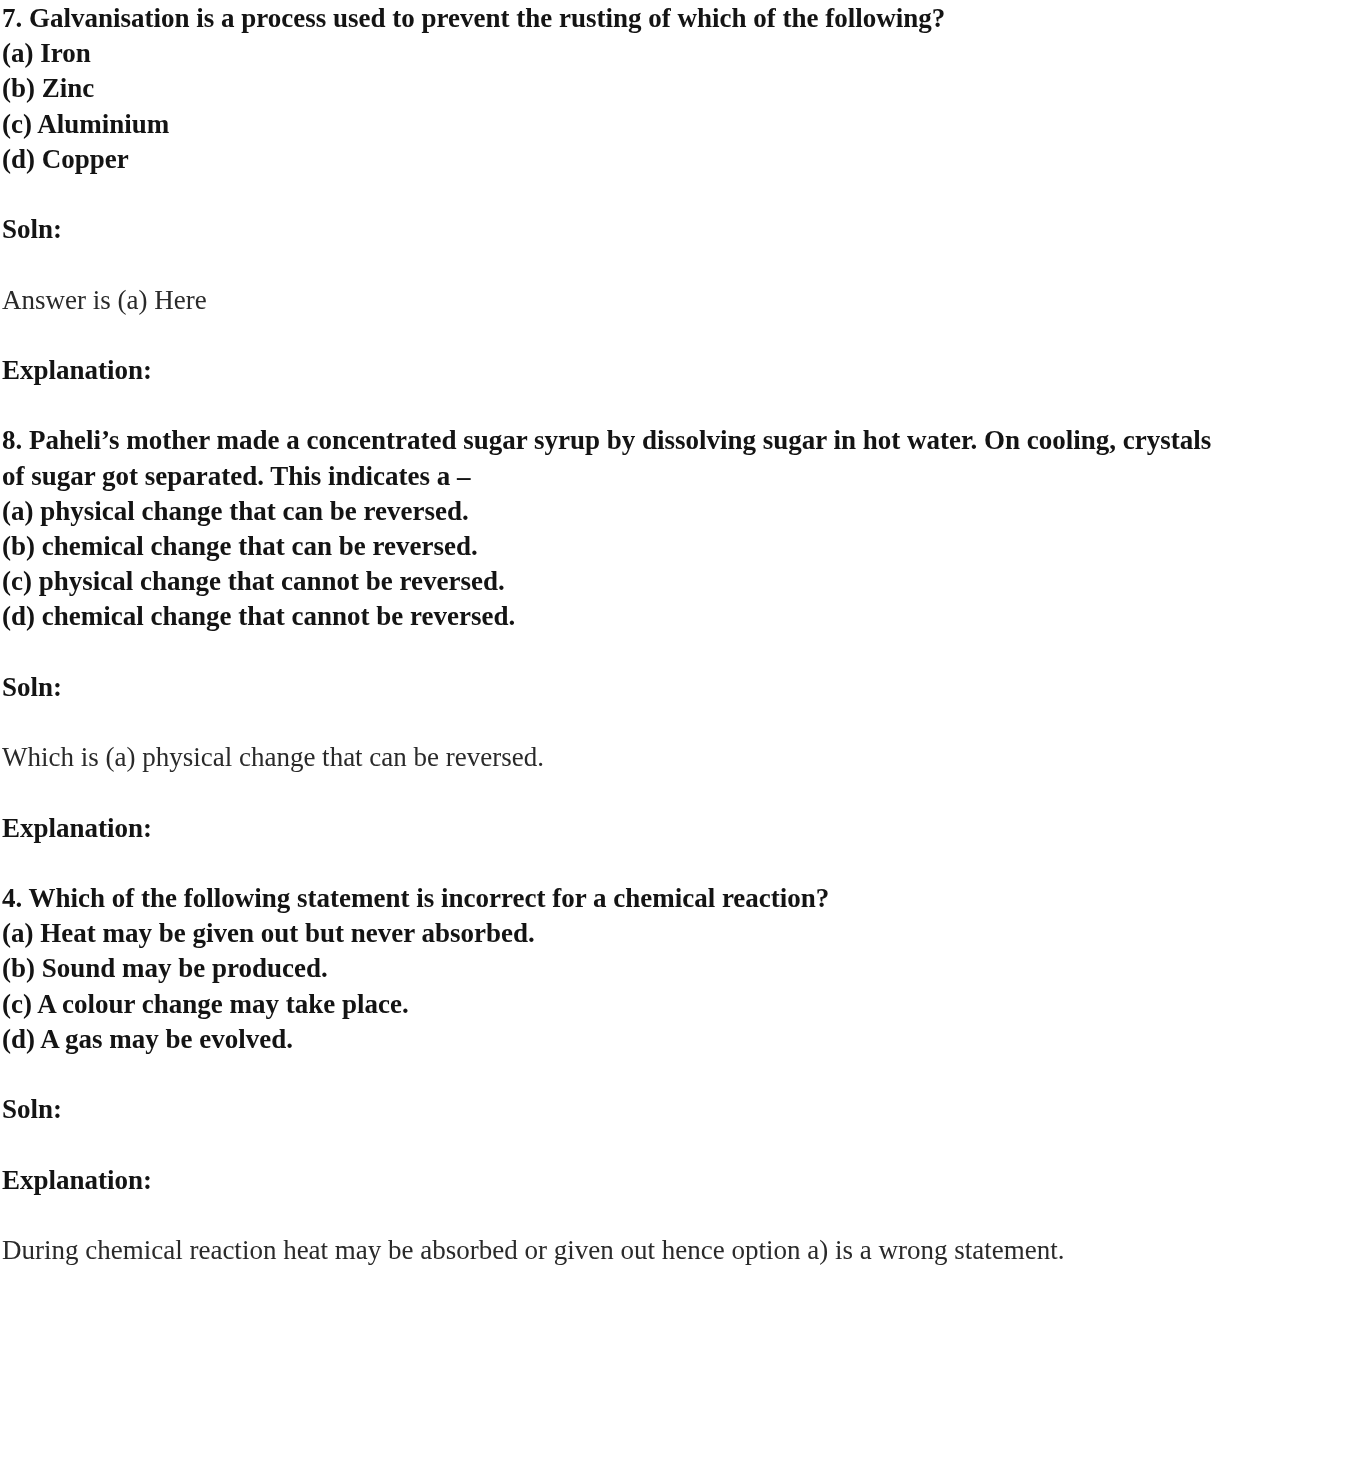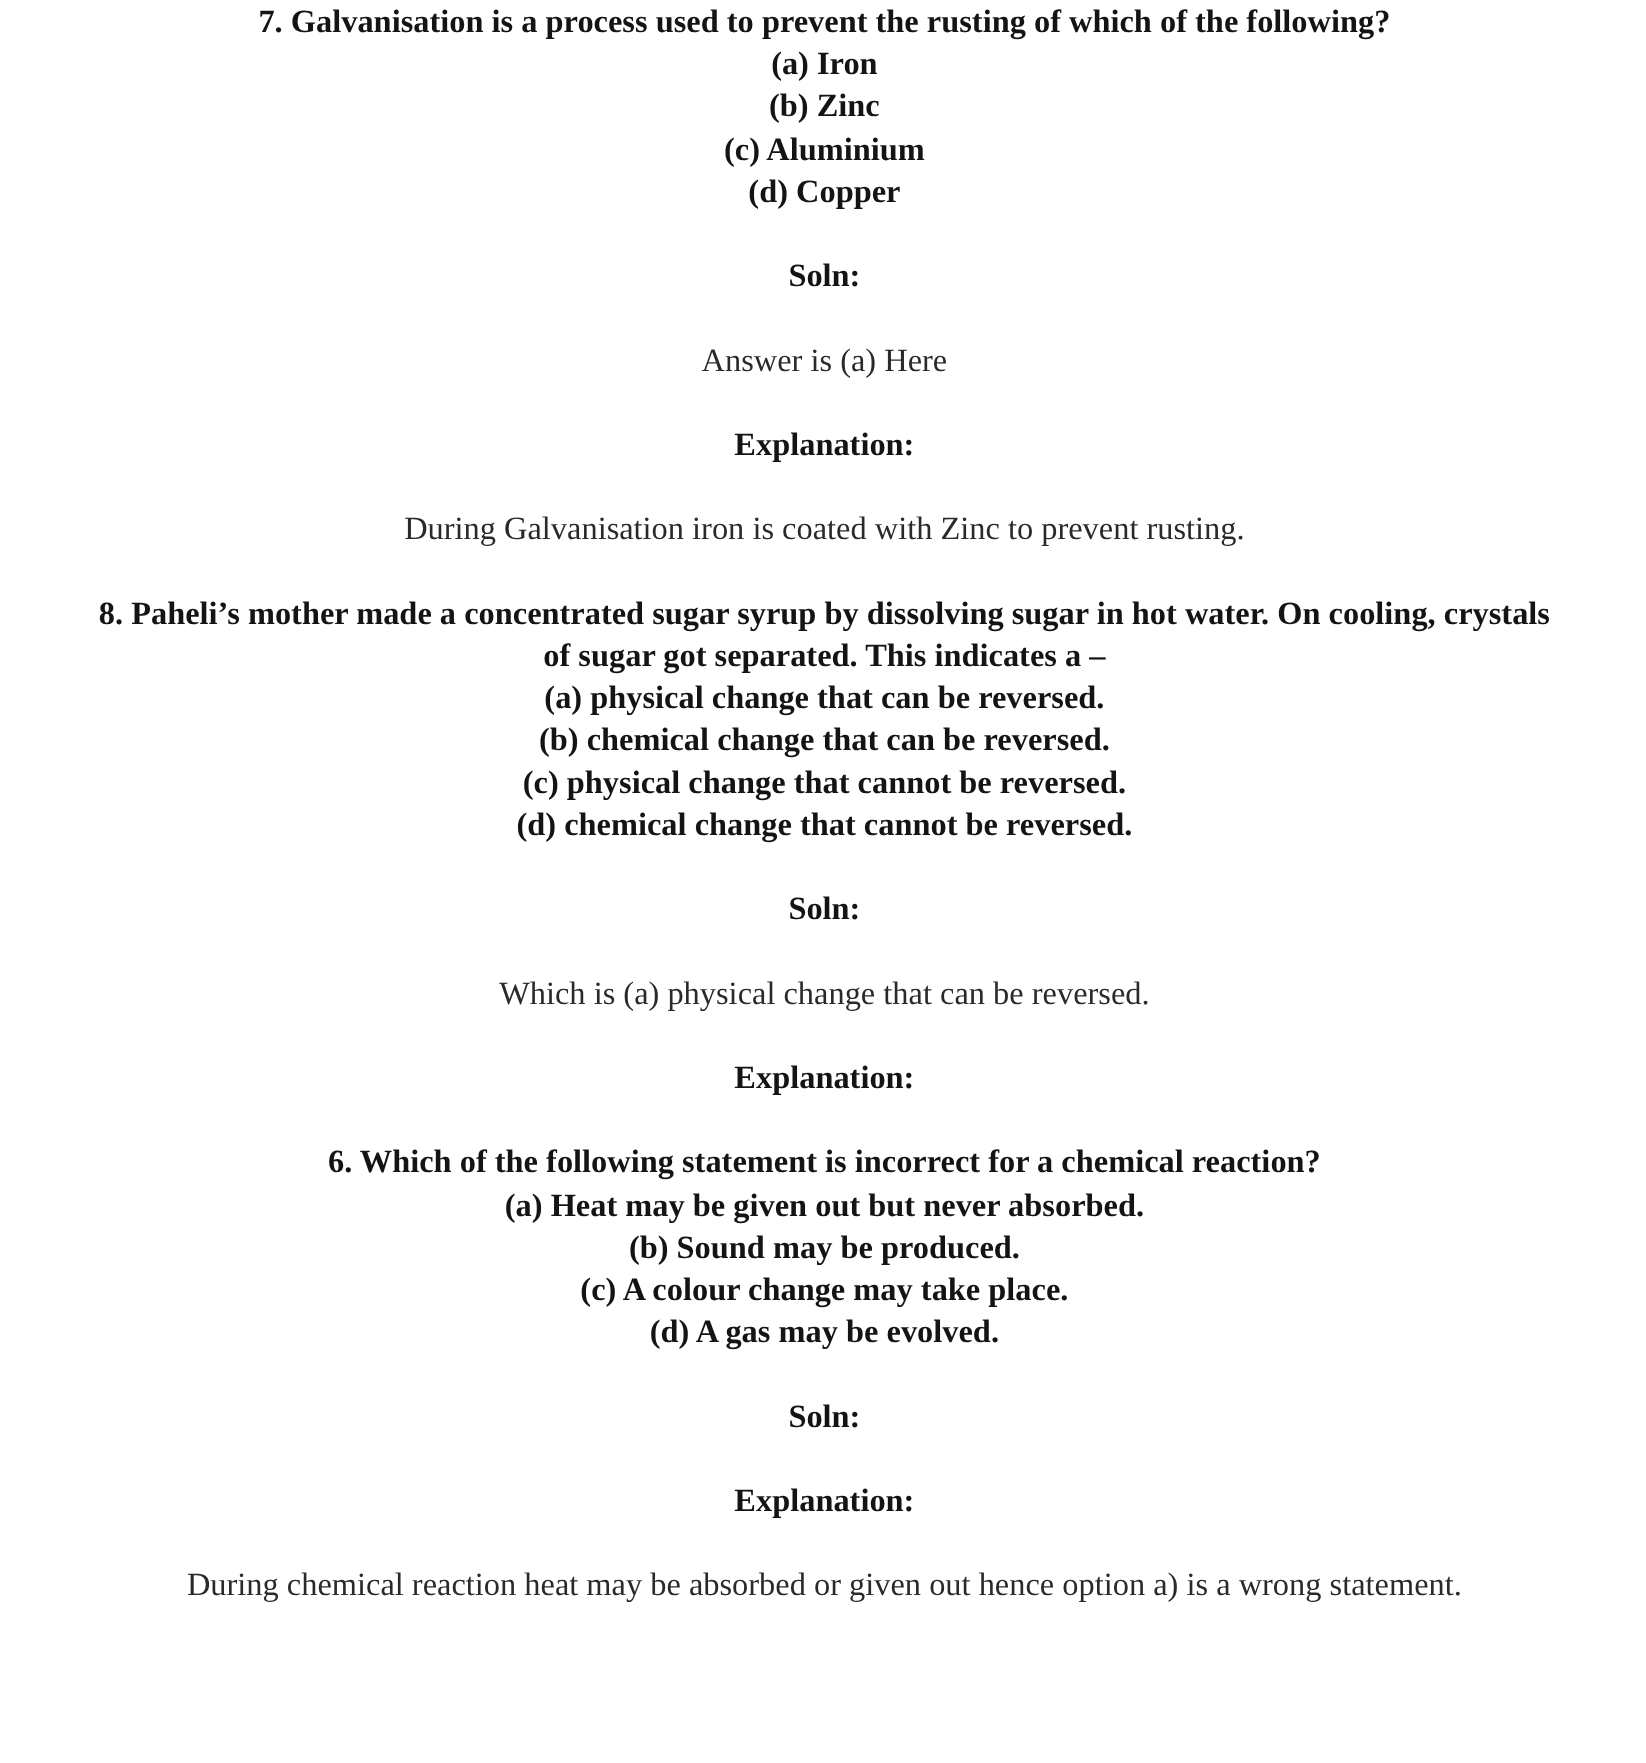--- a/index.html
+++ b/index.html
@@ -15,21 +15,20 @@
     padding: 1px 0 0 2px;
     font-family: "Liberation Serif", "DejaVu Serif", serif;
     font-size: 27px;
     line-height: 35.2px;
   }
   p.block {
     margin: 0 0 35.2px 0;
     white-space: pre;
     color: #2a2a2a;
     font-weight: normal;
-    text-align: center;
   }
   p.block.bold {
     font-weight: bold;
     color: #141414;
   }
   p.block:last-child {
     margin-bottom: 0;
   }
 </style>
 </head>
@@ -37,31 +36,30 @@
 
 <div class="page">
   <p class="block bold">7. Galvanisation is a process used to prevent the rusting of which of the following?
 (a) Iron
 (b) Zinc
 (c) Aluminium
 (d) Copper</p>
   <p class="block bold">Soln:</p>
   <p class="block">Answer is (a) Here</p>
   <p class="block bold">Explanation:</p>
-  <p class="block">During Galvanisation iron is coated with Zinc to prevent rusting.</p>
   <p class="block bold">8. Paheli’s mother made a concentrated sugar syrup by dissolving sugar in hot water. On cooling, crystals
 of sugar got separated. This indicates a –
 (a) physical change that can be reversed.
 (b) chemical change that can be reversed.
 (c) physical change that cannot be reversed.
 (d) chemical change that cannot be reversed.</p>
   <p class="block bold">Soln:</p>
   <p class="block">Which is (a) physical change that can be reversed.</p>
   <p class="block bold">Explanation:</p>
-  <p class="block bold">6. Which of the following statement is incorrect for a chemical reaction?
+  <p class="block bold">4. Which of the following statement is incorrect for a chemical reaction?
 (a) Heat may be given out but never absorbed.
 (b) Sound may be produced.
 (c) A colour change may take place.
 (d) A gas may be evolved.</p>
   <p class="block bold">Soln:</p>
   <p class="block bold">Explanation:</p>
   <p class="block">During chemical reaction heat may be absorbed or given out hence option a) is a wrong statement.</p>
 </div>
 
 </body></html>

